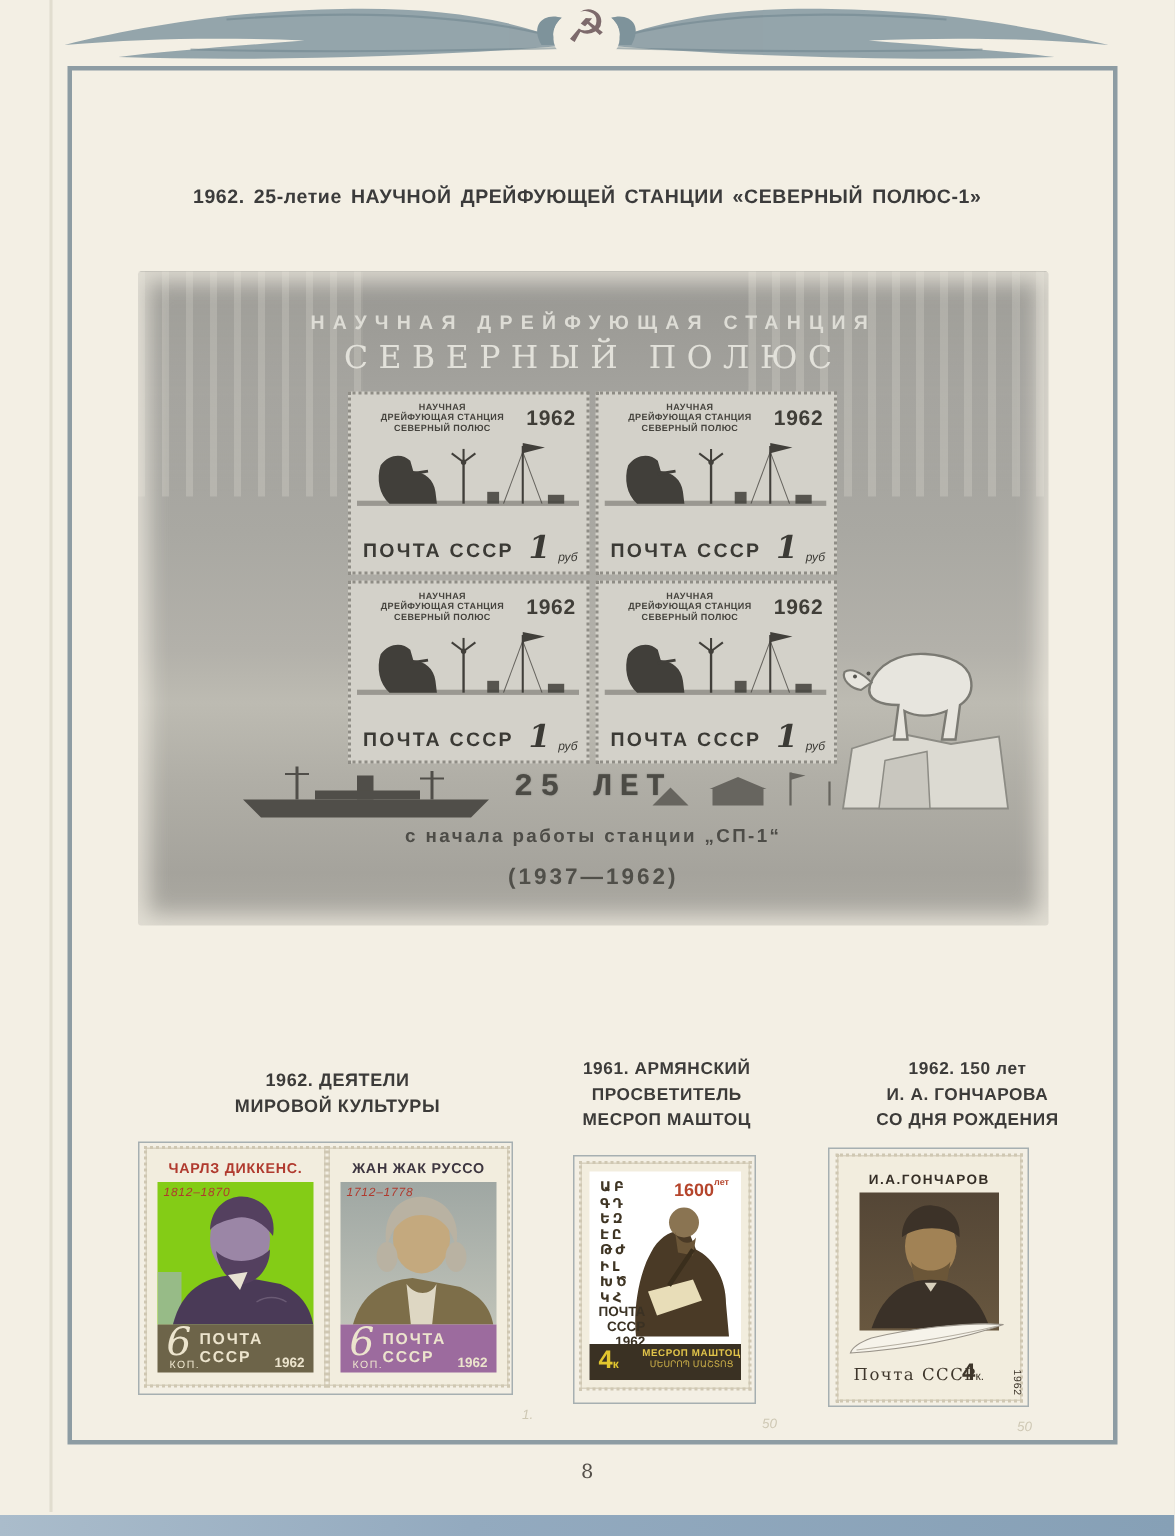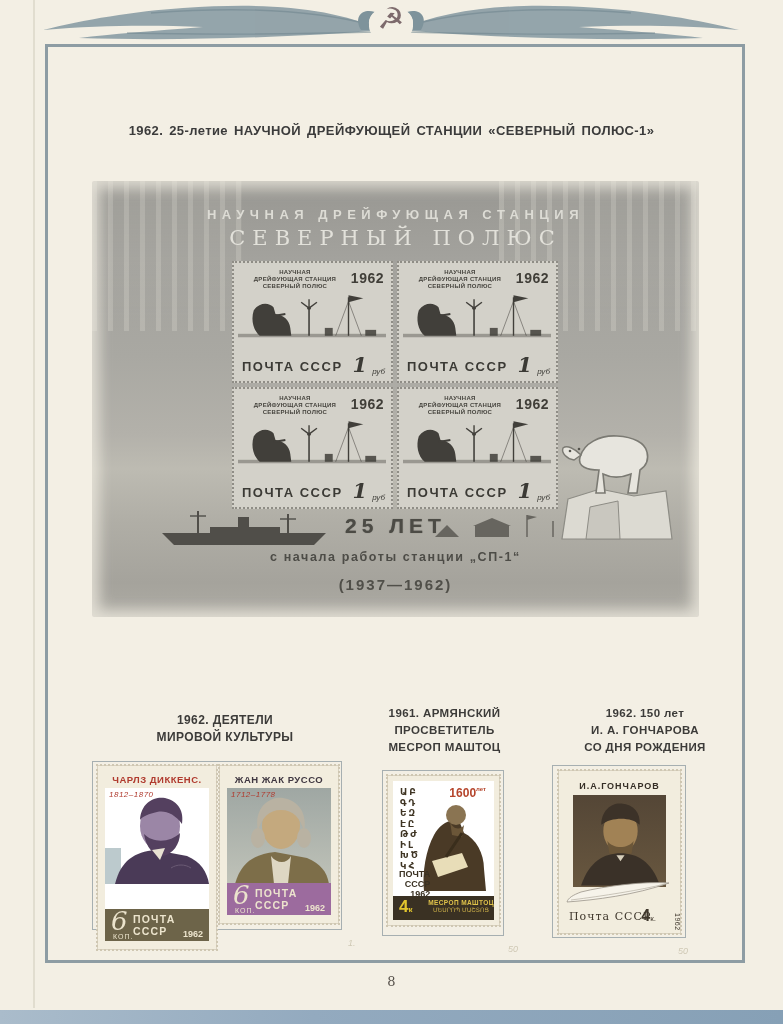--- a/index.html
+++ b/index.html
@@ -52,51 +52,51 @@
   .ss-post { position:absolute; left:0; bottom:4px; font-size:13px; font-weight:bold;
     letter-spacing:1.5px; color:#3b3a35; }
   .ss-val { position:absolute; right:18px; bottom:1px; font-family:"DejaVu Serif",serif;
     font-style:italic; font-size:21px; font-weight:bold; color:#3b3a35; }
   .ss-unit { position:absolute; right:0; bottom:2px; font-style:italic; font-size:8px; color:#3b3a35; }
 
   .ship { position:absolute; left:58px; top:326px; }
   .camp { position:absolute; left:335px; top:332px; opacity:.85; }
   .bear { position:absolute; right:24px; top:222px; }
   .txt-25 { position:absolute; left:0; top:333px; width:100%; text-align:center;
-    font-family:Liberation Sans, sans-serif; font-weight:bold; font-size:21px; letter-spacing:5px;
+    font-family:Liberation Mono, monospace; font-weight:bold; font-size:21px; letter-spacing:5px;
     color:#4c4b45; text-shadow:0 0 1px #6f6e68; }
   .txt-sub { position:absolute; left:0; top:369px; width:100%; text-align:center;
     font-size:12.5px; font-weight:bold; letter-spacing:1.6px; color:#4d4c47; }
   .txt-years { position:absolute; left:0; top:395px; width:100%; text-align:center;
     font-size:15px; font-weight:bold; letter-spacing:2px; color:#504f49; }
 
   
   .sec { position:absolute; text-align:center; font-weight:bold; color:#3c3b39;
     font-size:12px; line-height:17px; letter-spacing:.4px; }
   .sec1 { left:105px; top:712px; width:240px; }
   .sec2 { left:372px; top:705px; width:145px; font-size:11.5px; }
   .sec3 { left:545px; top:705px; width:200px; font-size:11.5px; }
 
   .mount { position:absolute; border:1.5px solid #a6afb1; }
   .mount1 { left:92px;  top:761px; width:250px; height:169px; }
   .mount2 { left:382px; top:770px; width:122px; height:166px; }
   .mount3 { left:552px; top:765px; width:134px; height:173px; }
 
   .stamp { position:absolute; background:#f2edde; border:1px solid #d9d2c0;
     outline:2px dotted #cfc7b2; outline-offset:-1px; }
-  .dickens  { left:97px;  top:765px; width:120px; height:185px; }
+  .dickens  { left:97px;  top:765px; width:120px; height:159px; }
   .rousseau { left:219px; top:765px; width:120px; height:159px; }
   .mashtots { left:387px; top:775px; width:113px; height:151px; }
   .goncharov{ left:558px; top:770px; width:123px; height:164px; }
 
   .st-name { position:absolute; left:0; top:8px; width:100%; text-align:center;
     font-size:9.5px; font-weight:bold; letter-spacing:.5px; }
   .st-name.red { color:#b03a2e; } .st-name.dark { color:#3e3640; }
   .st-img { position:absolute; left:7px; right:7px; top:22px; bottom:40px; overflow:hidden; }
-  .st-img.dk { background:#ffffff; } .st-img.rs { background:linear-gradient(180deg,#9fa7a3,#bfc2b8); }
+  .st-img.dk { background:#84cc16; } .st-img.rs { background:linear-gradient(180deg,#9fa7a3,#bfc2b8); }
   .st-dates { position:absolute; left:4px; top:2px; font-size:8px; font-style:italic;
     color:#b03a2e; z-index:2; letter-spacing:.5px; }
   .st-band { position:absolute; left:7px; right:7px; bottom:8px; height:32px; }
   .st-band.olive { background:#6d6449; } .st-band.mauve { background:#9c6b9e; }
   .b-val { position:absolute; left:6px; top:-3px; font-family:"DejaVu Serif",serif;
     font-size:26px; font-style:italic; color:#ece4cd; }
   .b-post { position:absolute; left:28px; top:4px; font-size:10.5px; font-weight:bold;
     letter-spacing:1.2px; color:#ece4cd; }
   .b-kop { position:absolute; left:8px; bottom:1px; font-size:7px; color:#ece4cd; letter-spacing:1px; }
   .b-year { position:absolute; right:6px; bottom:2px; font-size:9px; font-weight:bold; color:#ece4cd; }

